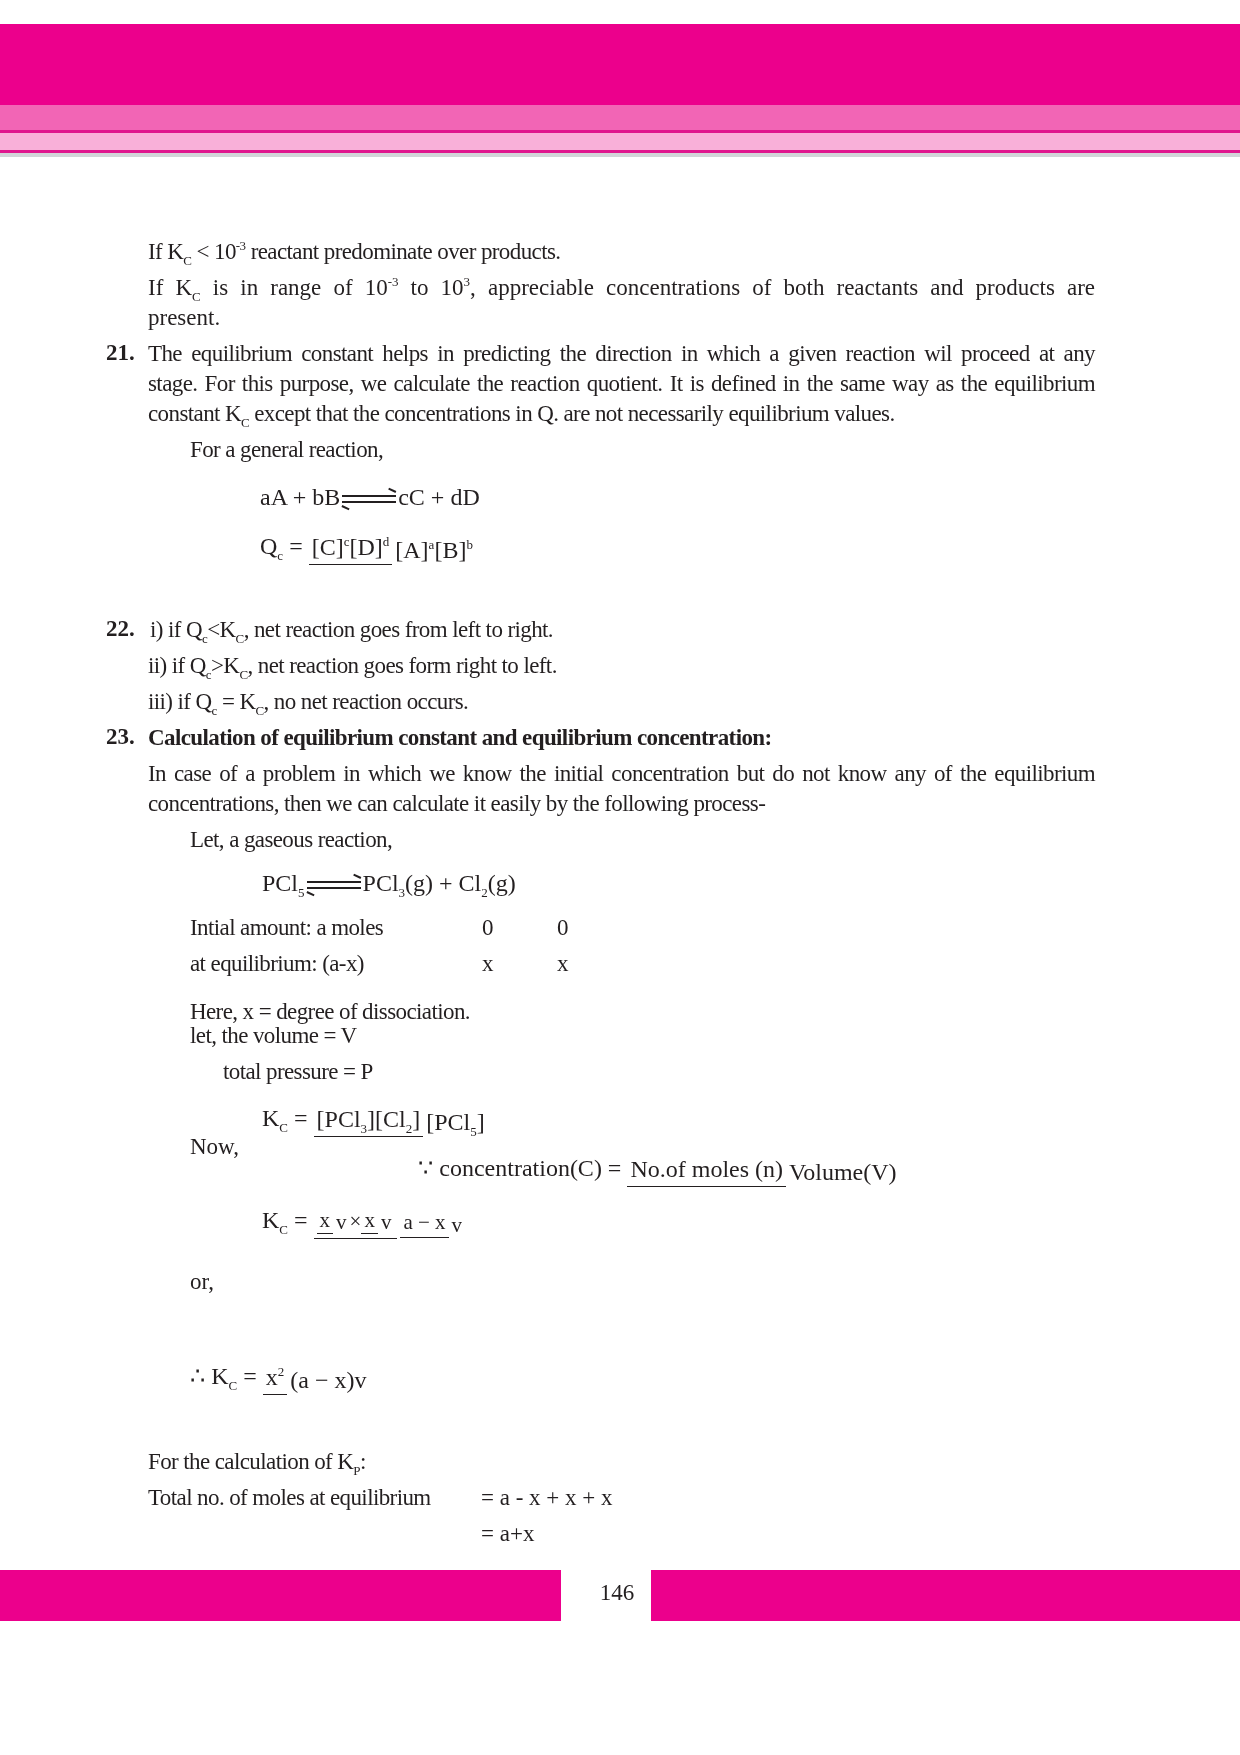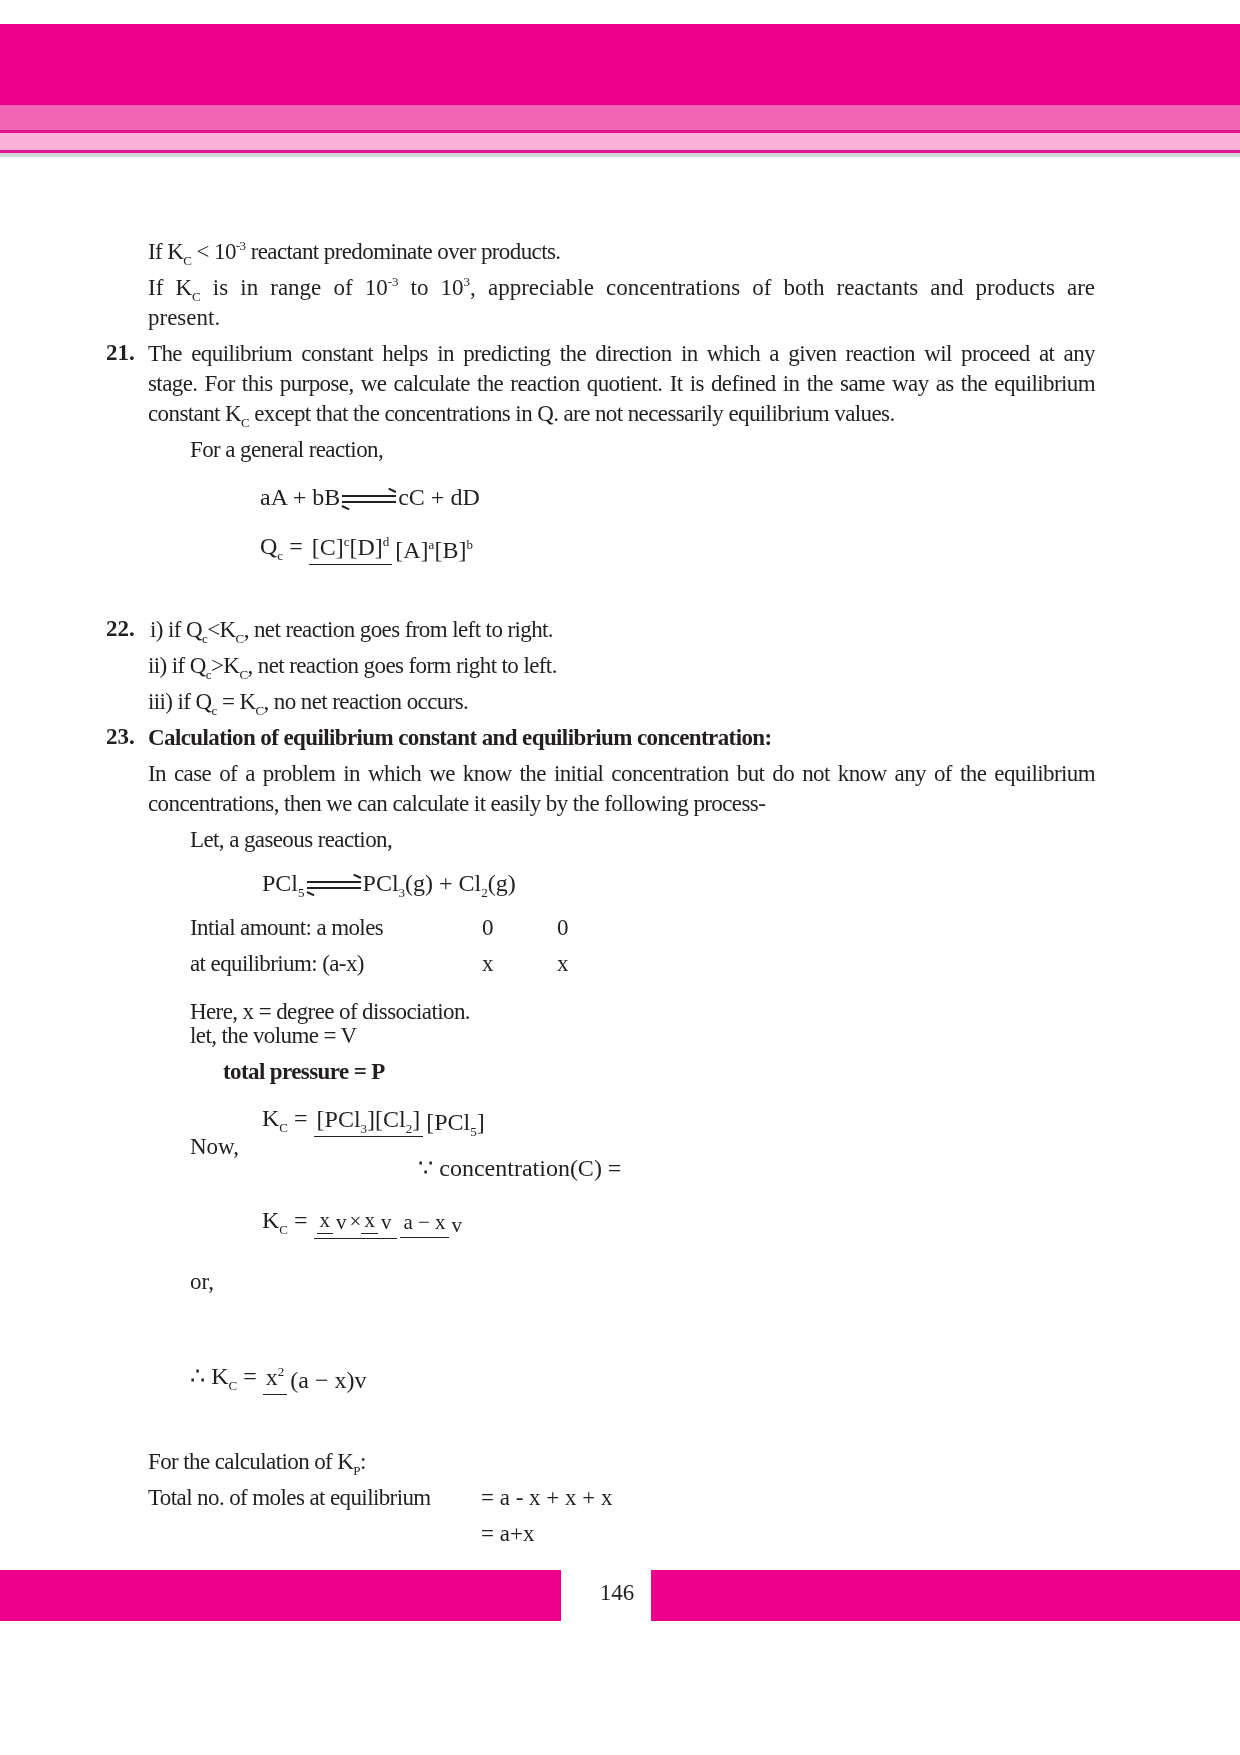--- a/index.html
+++ b/index.html
@@ -107,34 +107,38 @@
 
 <div class="t cond" style="left:190px; top:914px;">Intial amount: a moles</div>
 <div class="t" style="left:482px; top:914px;">0</div>
 <div class="t" style="left:557px; top:914px;">0</div>
 <div class="t cond" style="left:190px; top:950px;">at equilibrium: (a-x)</div>
 <div class="t" style="left:482px; top:950px;">x</div>
 <div class="t" style="left:557px; top:950px;">x</div>
 
 <div class="t cond" style="left:190px; top:986px;margin-top:12px;">Here, x = degree of dissociation.</div>
 <div class="t cond" style="left:190px; top:1022px;">let, the volume = V</div>
-<div class="t cond" style="left:223px; top:1058px;font-weight:bold;">total pressure = P</div>
+<div class="t cond" style="left:223px; top:1058px;">total pressure = P</div>
 
 <div class="t" style="left:190px; top:1133px;">Now,</div>
 <div class="math" style="left:262px; top:1104px;">
   <span>K</span><sub class="s">C</sub>
   <span>=</span>
   <span class="frac">
     <span class="n"><span>[PCl</span><sub class="s">3</sub><span>][Cl</span><sub class="s">2</sub><span>]</span></span>
     <span class="d"><span>[PCl</span><sub class="s">5</sub><span>]</span></span>
   </span>
 </div>
 
 <div class="math" style="left:418px; top:1154px;">
   <span>∵ concentration(C) =</span>
+  <span class="frac">
+    <span class="n">No.of moles (n)</span>
+    <span class="d">Volume(V)</span>
+  </span>
 </div>
 
 <div class="t" style="left:190px; top:1268px;">or,</div>
 <div class="math" style="left:262px; top:1206px;">
   <span>K</span><sub class="s">C</sub>
   <span>=</span>
   <span class="frac" style="font-size:21px;">
     <span class="n" style="display:flex; align-items:center;">
       <span class="frac" style="font-size:21px;">
           <span class="n" style="line-height:22px;">x</span>

